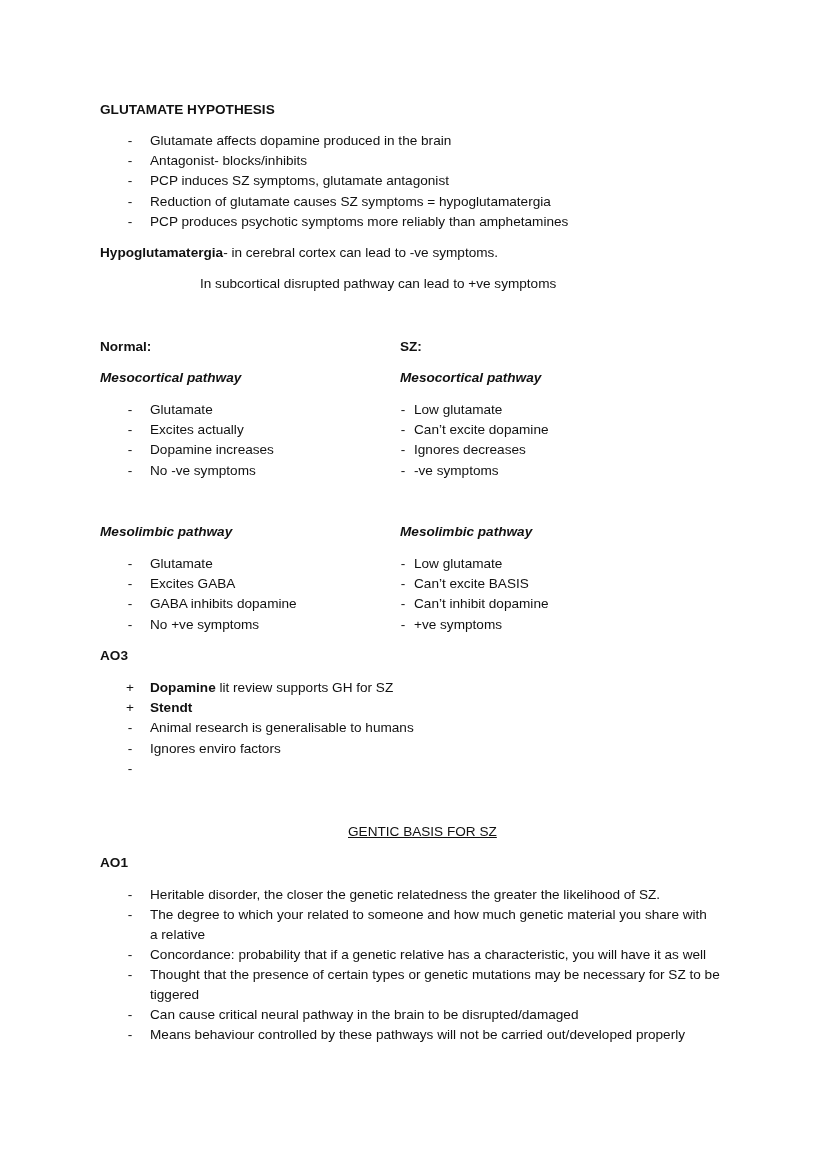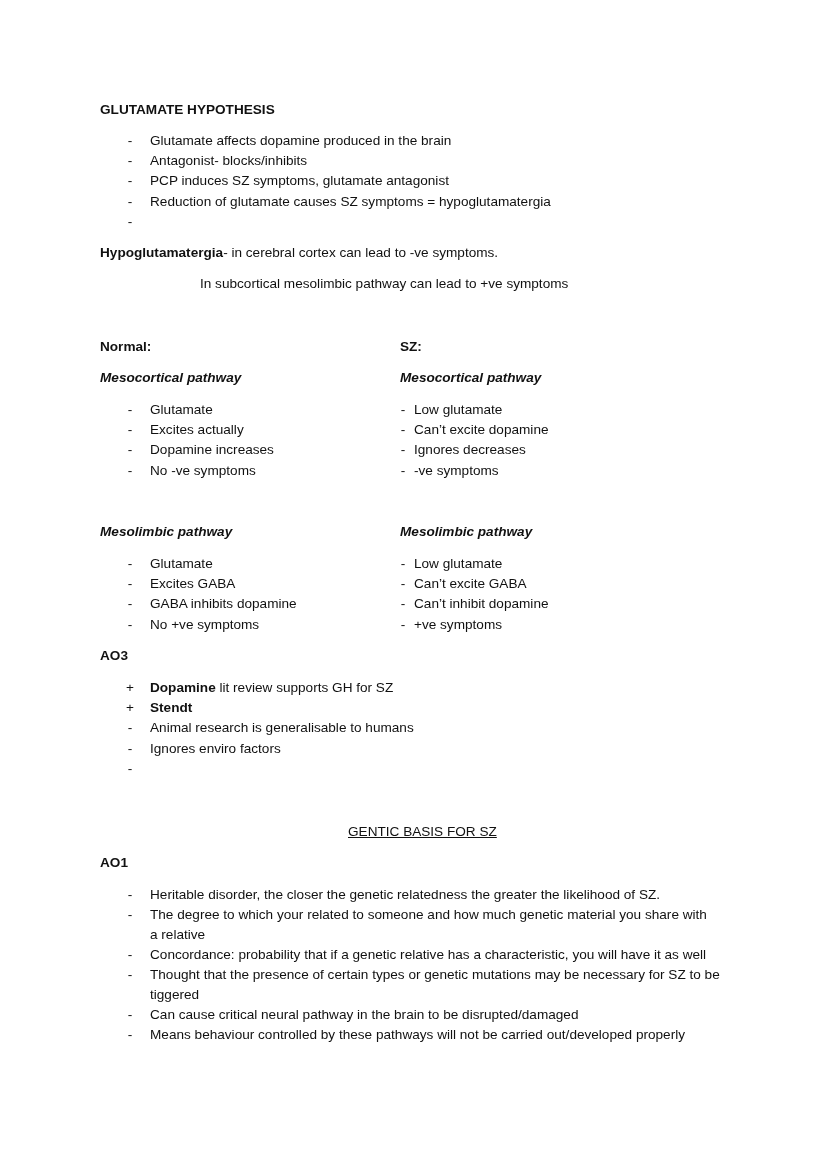--- a/index.html
+++ b/index.html
@@ -40,27 +40,28 @@
     <li>
         <span class="mk">-</span>
         <span class="tx">PCP induces SZ symptoms, glutamate antagonist</span>
       </li>
     <li>
         <span class="mk">-</span>
         <span class="tx">Reduction of glutamate causes SZ symptoms = hypoglutamatergia</span>
       </li>
     <li>
         <span class="mk">-</span>
+        <span class="tx">PCP produces psychotic symptoms more reliably than amphetamines</span>
       </li>
   </ul>
 
   <div class="abs" style="left:100px; top:243px;">
     <span class="b">Hypoglutamatergia</span><span>- in cerebral cortex can lead to -ve symptoms.</span>
   </div>
-  <div class="abs" style="left:200px; top:274px;">In subcortical mesolimbic pathway can lead to +ve symptoms</div>
+  <div class="abs" style="left:200px; top:274px;">In subcortical disrupted pathway can lead to +ve symptoms</div>
 
   <div class="abs h" style="left:100px; top:337px;">Normal:</div>
   <div class="abs i" style="left:100px; top:368px;">Mesocortical pathway</div>
   <ul class="bullet-list" style="left:125px; top:400px; width:260px;">
     <li>
         <span class="mk">-</span>
         <span class="tx">Glutamate</span>
       </li>
     <li>
         <span class="mk">-</span>
@@ -118,21 +119,21 @@
   </ul>
 
   <div class="abs i" style="left:400px; top:522px;">Mesolimbic pathway</div>
   <ul class="bullet-list narrow" style="left:398px; top:554px; width:260px;">
     <li>
         <span class="mk">-</span>
         <span class="tx">Low glutamate</span>
       </li>
     <li>
         <span class="mk">-</span>
-        <span class="tx">Can’t excite GABA</span>
+        <span class="tx">Can’t excite BASIS</span>
       </li>
     <li>
         <span class="mk">-</span>
         <span class="tx">Can’t inhibit dopamine</span>
       </li>
     <li>
         <span class="mk">-</span>
         <span class="tx">+ve symptoms</span>
       </li>
   </ul>

